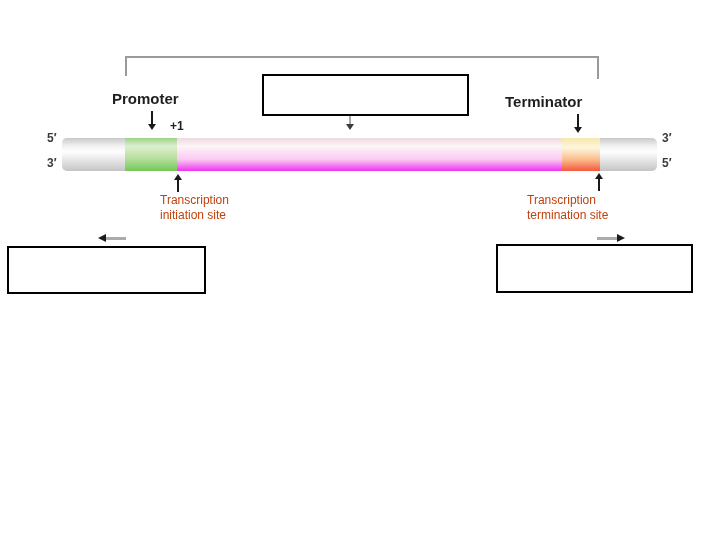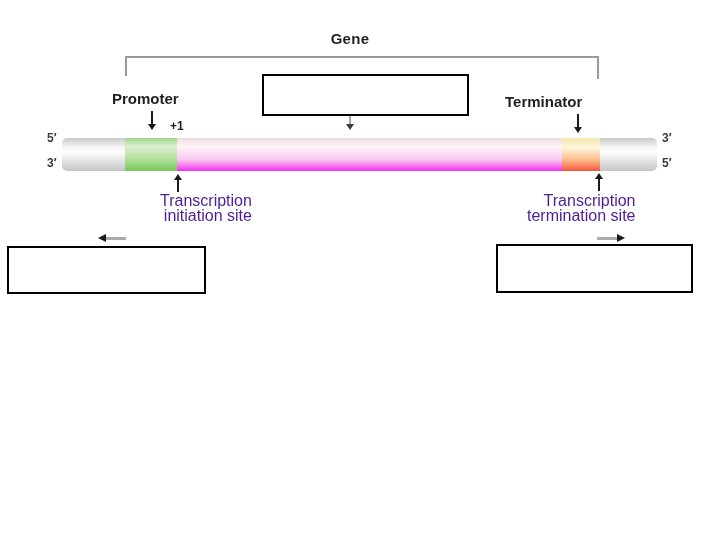--- a/index.html
+++ b/index.html
@@ -1,35 +1,35 @@
 <!DOCTYPE html>
 <html><head>
 <meta charset="utf-8">
 <style>
   html,body{margin:0;padding:0;background:#fff;}
   #canvas{
     position:relative;width:720px;height:540px;background:#ffffff;overflow:hidden;
     font-family:"Liberation Sans", sans-serif;color:#1f1f1f;
   }
-  .abs{position:absolute;text-align:right;}
+  .abs{position:absolute;}
 
   
   .gene-title{left:280px;top:30px;width:140px;text-align:center;font-size:15px;font-weight:bold;letter-spacing:.3px;}
   .bracket-h{left:125px;top:56px;width:474px;height:0;border-top:2px solid #9a9a9a;}
   .bracket-v{width:0;border-left:2px solid #9a9a9a;}
   .bracket-v.left{left:125px;top:56px;height:20px;}
   .bracket-v.right{left:597px;top:56px;height:23px;}
 
   
   .lbl{font-size:15px;font-weight:bold;white-space:nowrap;}
   .promoter-lbl{left:112px;top:90px;}
   .terminator-lbl{left:505px;top:93px;}
   .plus-one{left:170px;top:119px;font-size:12px;font-weight:bold;}
   .end-lbl{font-size:12px;font-weight:bold;color:#3a3a3a;}
-  .site-text{font-size:16px;line-height:15px;color:#4c1d95;white-space:nowrap;}
+  .site-text{font-size:12px;line-height:15px;color:#c2410c;white-space:nowrap;}
 
   
   .answer-box{background:#fff;border:2px solid #000;}
   .box-top{left:262px;top:74px;width:203px;height:38px;}
   .box-bl{left:7px;top:246px;width:195px;height:44px;}
   .box-br{left:496px;top:244px;width:193px;height:45px;}
 
   
   .dna-bar{left:62px;top:138px;width:595px;height:33px;display:flex;border-radius:5px;overflow:hidden;}
   .seg{height:100%;}
@@ -60,21 +60,20 @@
   .h-arrow.right::after{content:"";position:absolute;left:100%;top:-3px;
     border-top:4px solid transparent;border-bottom:4px solid transparent;border-left:8px solid #1a1a1a;}
   .arr-upstream{left:106px;top:237px;width:20px;}
   .arr-downstream{left:597px;top:237px;width:20px;}
 </style>
 </head>
 <body>
 
 <div id="canvas">
 
-  <div class="abs gene-title">Gene</div>
   <div class="abs bracket-h"></div>
   <div class="abs bracket-v left"></div>
   <div class="abs bracket-v right"></div>
 
   <div class="abs lbl promoter-lbl">Promoter</div>
   <div class="abs lbl terminator-lbl">Terminator</div>
   <div class="abs plus-one">+1</div>
 
   <div class="abs answer-box box-top"></div>
   <div class="abs v-arrow grey down arr-midbox"></div>

